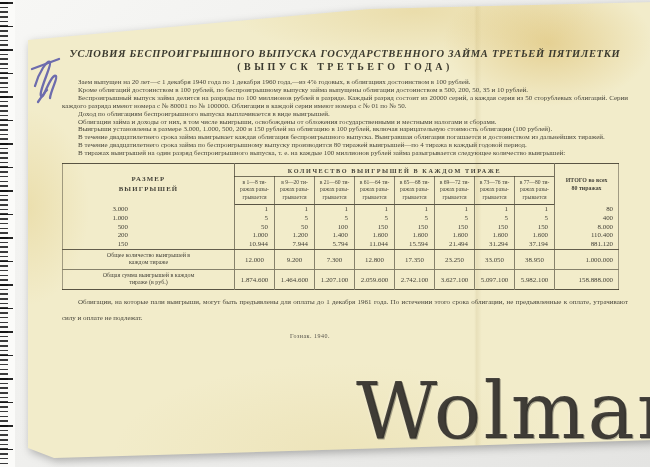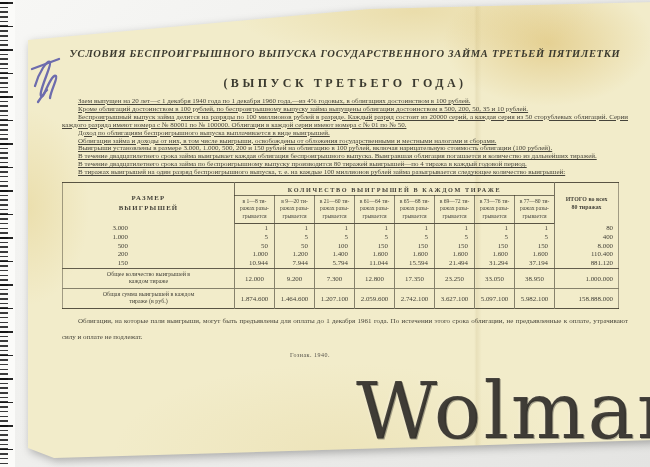--- a/index.html
+++ b/index.html
@@ -24,23 +24,23 @@
       radial-gradient(ellipse 150px 90px at 83% 9%,rgba(213,175,80,.45),transparent 70%),
       radial-gradient(ellipse 260px 70px at 62% 2%,rgba(216,186,100,.30),transparent 70%),
       radial-gradient(ellipse 90px 140px at 1% 45%,rgba(222,198,120,.35),transparent 70%),
       radial-gradient(ellipse 300px 120px at 50% 99%,rgba(220,200,130,.22),transparent 75%),
       linear-gradient(90deg,transparent 71.4%,rgba(170,150,90,.14) 71.8%,transparent 72.6%),
       #f2ecca;
   }
   .content{position:absolute;left:42px;top:46px;width:566px;color:#45433a;}
   .doc-title{font-weight:bold;font-size:10.5px;letter-spacing:.7px;text-align:center;
     white-space:nowrap;color:#3b3a2f;font-style:italic;}
-  .doc-subtitle{font-weight:bold;font-size:12px;letter-spacing:3.5px;text-align:center;
-    margin-top:17px;color:#3b3a2f;}
-  .paras{margin-top:7px;text-decoration:underline;}
+  .doc-subtitle{font-weight:bold;font-size:10px;letter-spacing:3.5px;text-align:center;
+    margin-top:2px;color:#3b3a2f;}
+  .paras{margin-top:7px;}
   .paras p{margin:0;font-size:7px;line-height:7.9px;text-align:justify;text-indent:16px;
     color:#48463b;}
   
   table{border-collapse:collapse;margin-top:5px;width:556px;table-layout:fixed;
     border-top:1.8px solid rgba(62,58,44,.85);border-bottom:1.8px solid rgba(62,58,44,.85);
     border-left:1px solid rgba(62,58,44,.45);border-right:1px solid rgba(62,58,44,.45);}
   col.c-size{width:172px;} col.c-t{width:40px;} col.c-total{width:64px;}
   td{padding:0;color:#45433a;}
   .h-size{border-right:1px solid rgba(62,58,44,.7);text-align:center;}
   .h-size div{font-weight:bold;font-size:6.8px;letter-spacing:1.2px;line-height:1.5;
@@ -88,21 +88,21 @@
       <div class="doc-title">УСЛОВИЯ БЕСПРОИГРЫШНОГО ВЫПУСКА ГОСУДАРСТВЕННОГО ЗАЙМА ТРЕТЬЕЙ ПЯТИЛЕТКИ</div>
       <div class="doc-subtitle">(ВЫПУСК ТРЕТЬЕГО ГОДА)</div>
 
       <div class="paras">
         <p>Заем выпущен на 20 лет—с 1 декабря 1940 года по 1 декабря 1960 года,—из 4% годовых, в облигациях достоинством в 100 рублей.</p>
         <p>Кроме облигаций достоинством в 100 рублей, по беспроигрышному выпуску займа выпущены облигации достоинством в 500, 200, 50, 35 и 10 рублей.</p>
         <p>Беспроигрышный выпуск займа делится на разряды по 100 миллионов рублей в разряде. Каждый разряд состоит из 20000 серий, а каждая серия из 50 сторублевых облигаций. Серии каждого разряда имеют номера с № 80001 по № 100000. Облигации в каждой серии имеют номера с № 01 по № 50.</p>
         <p>Доход по облигациям беспроигрышного выпуска выплачивается в виде выигрышей.</p>
         <p>Облигации займа и доходы от них, в том числе выигрыши, освобождены от обложения государственными и местными налогами и сборами.</p>
         <p>Выигрыши установлены в размере 3.000, 1.000, 500, 200 и 150 рублей на облигацию в 100 рублей, включая нарицательную стоимость облигации (100 рублей).</p>
-        <p>В течение двадцатилетнего срока займа выигрывает каждая облигация беспроигрышного выпуска. Выигравшая облигация погашается и количество из дальнейших тиражей.</p>
+        <p>В течение двадцатилетнего срока займа выигрывает каждая облигация беспроигрышного выпуска. Выигравшая облигация погашается и достоинством из дальнейших тиражей.</p>
         <p>В течение двадцатилетнего срока займа по беспроигрышному выпуску производится 80 тиражей выигрышей—по 4 тиража в каждый годовой период.</p>
         <p>В тиражах выигрышей на один разряд беспроигрышного выпуска, т. е. на каждые 100 миллионов рублей займа разыгрывается следующее количество выигрышей:</p>
       </div>
 
       <table>
         <colgroup>
           <col class="c-size">
             <col class="c-t">
             <col class="c-t">
             <col class="c-t">

